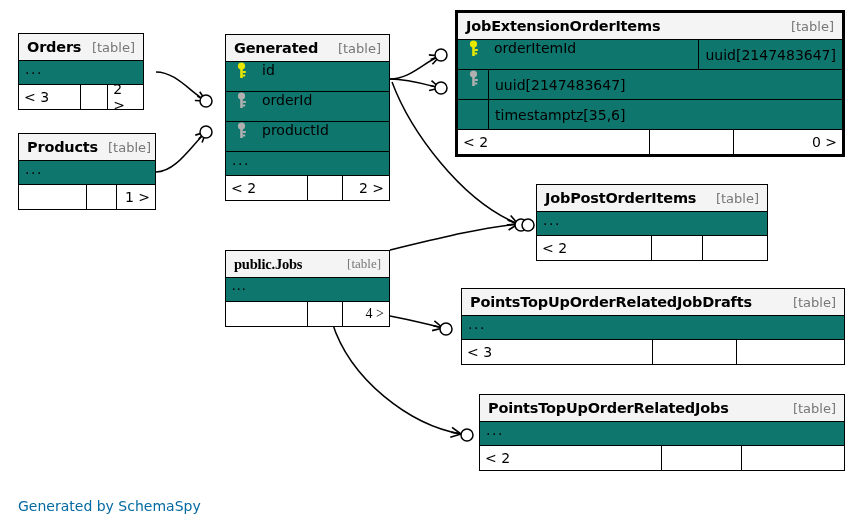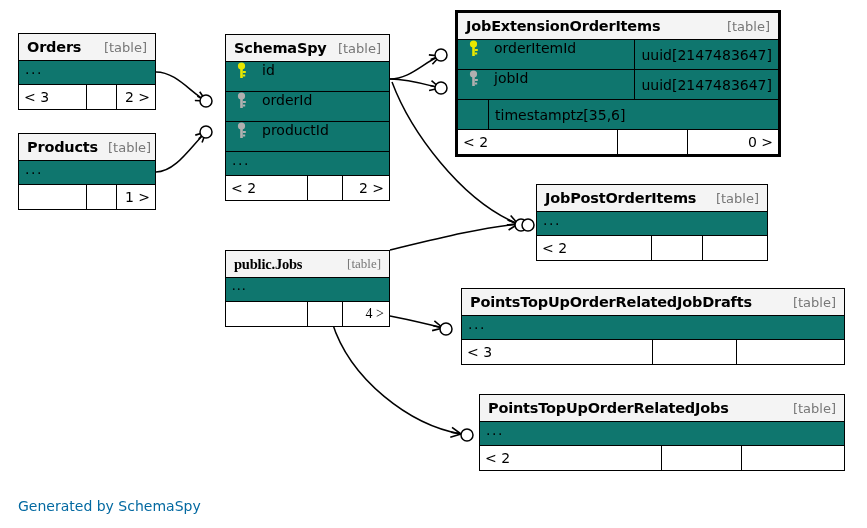--- a/index.html
+++ b/index.html
@@ -165,21 +165,21 @@
       <circle cx="441" cy="55" r="6"></circle>
       <circle cx="441" cy="88" r="6"></circle>
       <circle cx="521" cy="225" r="6"></circle>
       <circle cx="528" cy="225" r="6"></circle>
       <circle cx="446" cy="329" r="6"></circle>
       <circle cx="467" cy="435" r="6"></circle>
     </g>
   </svg>
 
   <div id="tables-layer">
-      <div class="table-box" style="left: 18px; top: 33px; width: 138px;">
+      <div class="table-box" style="left: 18px; top: 33px; width: 126px;">
         <div class="tbl-title">
           <span class="tbl-name">Orders</span>
           <span class="tbl-tag">[table]</span>
         </div>
         <div class="tbl-row ellipsis">...</div>
         <div class="tbl-foot">
           <div class="foot-cell foot-left" style="width:50%">&lt; 3</div>
           <div class="foot-cell foot-mid" style="width:22%"></div>
           <div class="foot-cell foot-right" style="width:28%">2 &gt;</div>
         </div>
@@ -191,21 +191,21 @@
         </div>
         <div class="tbl-row ellipsis">...</div>
         <div class="tbl-foot">
           <div class="foot-cell foot-left" style="width:50%"></div>
           <div class="foot-cell foot-mid" style="width:22%"></div>
           <div class="foot-cell foot-right" style="width:28%">1 &gt;</div>
         </div>
       </div>
       <div class="table-box" style="left: 225px; top: 34px; width: 165px;">
         <div class="tbl-title">
-          <span class="tbl-name">SchemaSpy</span>
+          <span class="tbl-name">Generated</span>
           <span class="tbl-tag">[table]</span>
         </div>
         <div class="tbl-row">
           <span class="col-key">
             <svg width="11" height="18" viewBox="0 0 11 18">
               <circle cx="5.5" cy="4" r="3.6" fill="#e8e800"></circle>
               <rect x="4.2" y="6" width="2.6" height="10" fill="#e8e800"></rect>
               <rect x="6.8" y="9" width="3" height="2" fill="#e8e800"></rect>
               <rect x="6.8" y="12.5" width="2.4" height="2" fill="#e8e800"></rect>
             </svg>
@@ -234,21 +234,21 @@
           </span>
           <span class="col-label">productId</span>
         </div>
         <div class="tbl-row ellipsis">...</div>
         <div class="tbl-foot">
           <div class="foot-cell foot-left" style="width:50%">&lt; 2</div>
           <div class="foot-cell foot-mid" style="width:22%"></div>
           <div class="foot-cell foot-right" style="width:28%">2 &gt;</div>
         </div>
       </div>
-      <div class="table-box highlight" style="left: 455px; top: 10px; width: 326px;">
+      <div class="table-box highlight" style="left: 455px; top: 10px; width: 390px;">
         <div class="tbl-title">
           <span class="tbl-name">JobExtensionOrderItems</span>
           <span class="tbl-tag">[table]</span>
         </div>
         <div class="tbl-row">
           <span class="col-key">
             <svg width="11" height="18" viewBox="0 0 11 18">
               <circle cx="5.5" cy="4" r="3.6" fill="#e8e800"></circle>
               <rect x="4.2" y="6" width="2.6" height="10" fill="#e8e800"></rect>
               <rect x="6.8" y="9" width="3" height="2" fill="#e8e800"></rect>
@@ -260,21 +260,20 @@
         </div>
         <div class="tbl-row">
           <span class="col-key">
             <svg width="11" height="18" viewBox="0 0 11 18">
               <circle cx="5.5" cy="4" r="3.6" fill="#b0b0b0"></circle>
               <rect x="4.2" y="6" width="2.6" height="10" fill="#b0b0b0"></rect>
               <rect x="6.8" y="9" width="3" height="2" fill="#b0b0b0"></rect>
               <rect x="6.8" y="12.5" width="2.4" height="2" fill="#b0b0b0"></rect>
             </svg>
           </span>
-          <span class="col-label">jobId</span>
           <span class="col-type">uuid[2147483647]</span>
         </div>
         <div class="tbl-row">
           <span class="col-key"></span>
           <span class="col-type">timestamptz[35,6]</span>
         </div>
         <div class="tbl-foot">
           <div class="foot-cell foot-left" style="width:50%">&lt; 2</div>
           <div class="foot-cell foot-mid" style="width:22%"></div>
           <div class="foot-cell foot-right" style="width:28%">0 &gt;</div>

